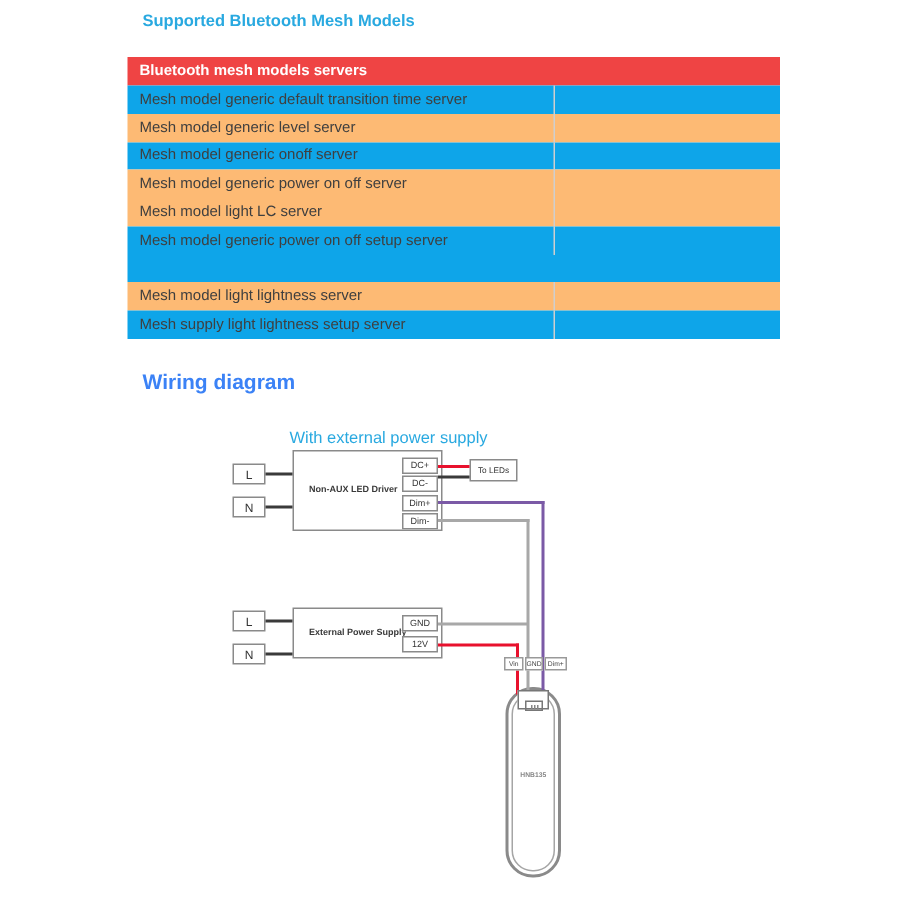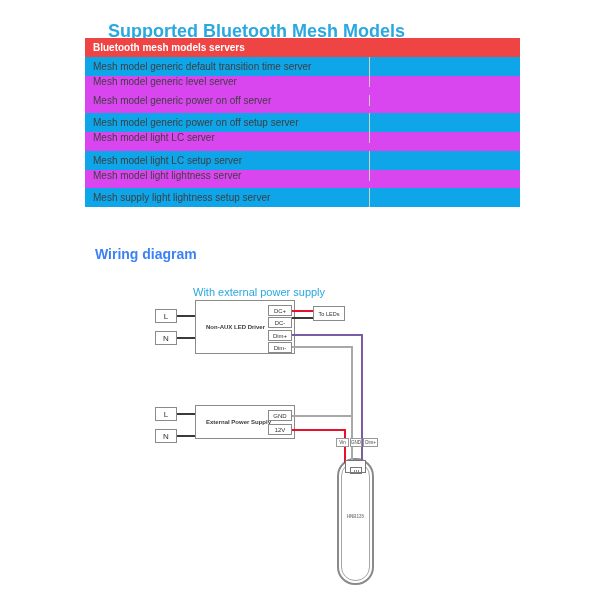--- a/index.html
+++ b/index.html
@@ -1,27 +1,27 @@
 <!DOCTYPE html>
 <html><head>
 <meta charset="utf-8">
 <style>
   html,body{margin:0;padding:0;background:#fff;}
   .page{position:relative;width:600px;height:600px;background:#fff;overflow:hidden;
         font-family:"Liberation Sans", sans-serif;}
-  .h1{position:absolute;left:95px;top:8px;font-size:18px;font-weight:bold;color:#29A9E0;margin:13px;}
+  .h1{position:absolute;left:95px;top:8px;font-size:11px;font-weight:bold;color:#29A9E0;margin:0;}
   .h2{position:absolute;left:95px;top:246px;font-size:14px;font-weight:bold;color:#3b82f6;margin:0;}
 
   
   .tbl{position:absolute;left:85px;top:38px;width:435px;}
   .thead{height:19px;line-height:19px;background:#ef4444;color:#fff;font-size:10px;
          font-weight:bold;padding-left:8px;}
   .trow{display:flex;height:18.75px;font-size:10px;color:#3F3F3F;align-items:stretch;}
   .trow.even{background:#0ea5e9;}
-  .trow.odd{background:#d946ef;flex-direction:column;}
+  .trow.odd{background:#fdba74;}
   .c1{width:276px;padding-left:8px;border-right:1px solid #CFCFCF;display:flex;align-items:center;}
   .c2{flex:1;}
 
   
   .caption{position:absolute;left:193px;top:286px;width:150px;text-align:left;
            font-size:11px;color:#29A9E0;}
   .box{position:absolute;background:#fff;border:1px solid #8A8A8A;display:flex;
        align-items:center;justify-content:center;color:#333;box-sizing:border-box;z-index:2;}
   .lbl{font-weight:bold;color:#3A3A3A;}
   .wire{position:absolute;z-index:3;}
@@ -50,34 +50,37 @@
     <div class="thead">Bluetooth mesh models servers</div>
     <div id="rows">
         <div class="trow even">
           <div class="c1">Mesh model generic default transition time server</div>
           <div class="c2"></div>
         </div>
         <div class="trow odd">
           <div class="c1">Mesh model generic level server</div>
           <div class="c2"></div>
         </div>
+        <div class="trow even">
+          <div class="c1">Mesh model generic onoff server</div>
+          <div class="c2"></div>
+        </div>
         <div class="trow odd">
           <div class="c1">Mesh model generic power on off server</div>
-          <div class="c2"></div>
-        </div>
-        <div class="trow even">
-          <div class="c1">Mesh model generic power on off setup server</div>
           <div class="c2"></div>
         </div>
         <div class="trow odd">
           <div class="c1">Mesh model light LC server</div>
           <div class="c2"></div>
         </div>
         <div class="trow even">
-          <div class="c1">Mesh model light LC setup server</div>
+          <div class="c1">Mesh model generic power on off setup server</div>
+          <div class="c2"></div>
+        </div>
+        <div class="trow even">
           <div class="c2"></div>
         </div>
         <div class="trow odd">
           <div class="c1">Mesh model light lightness server</div>
           <div class="c2"></div>
         </div>
         <div class="trow even">
           <div class="c1">Mesh supply light lightness setup server</div>
           <div class="c2"></div>
         </div>

